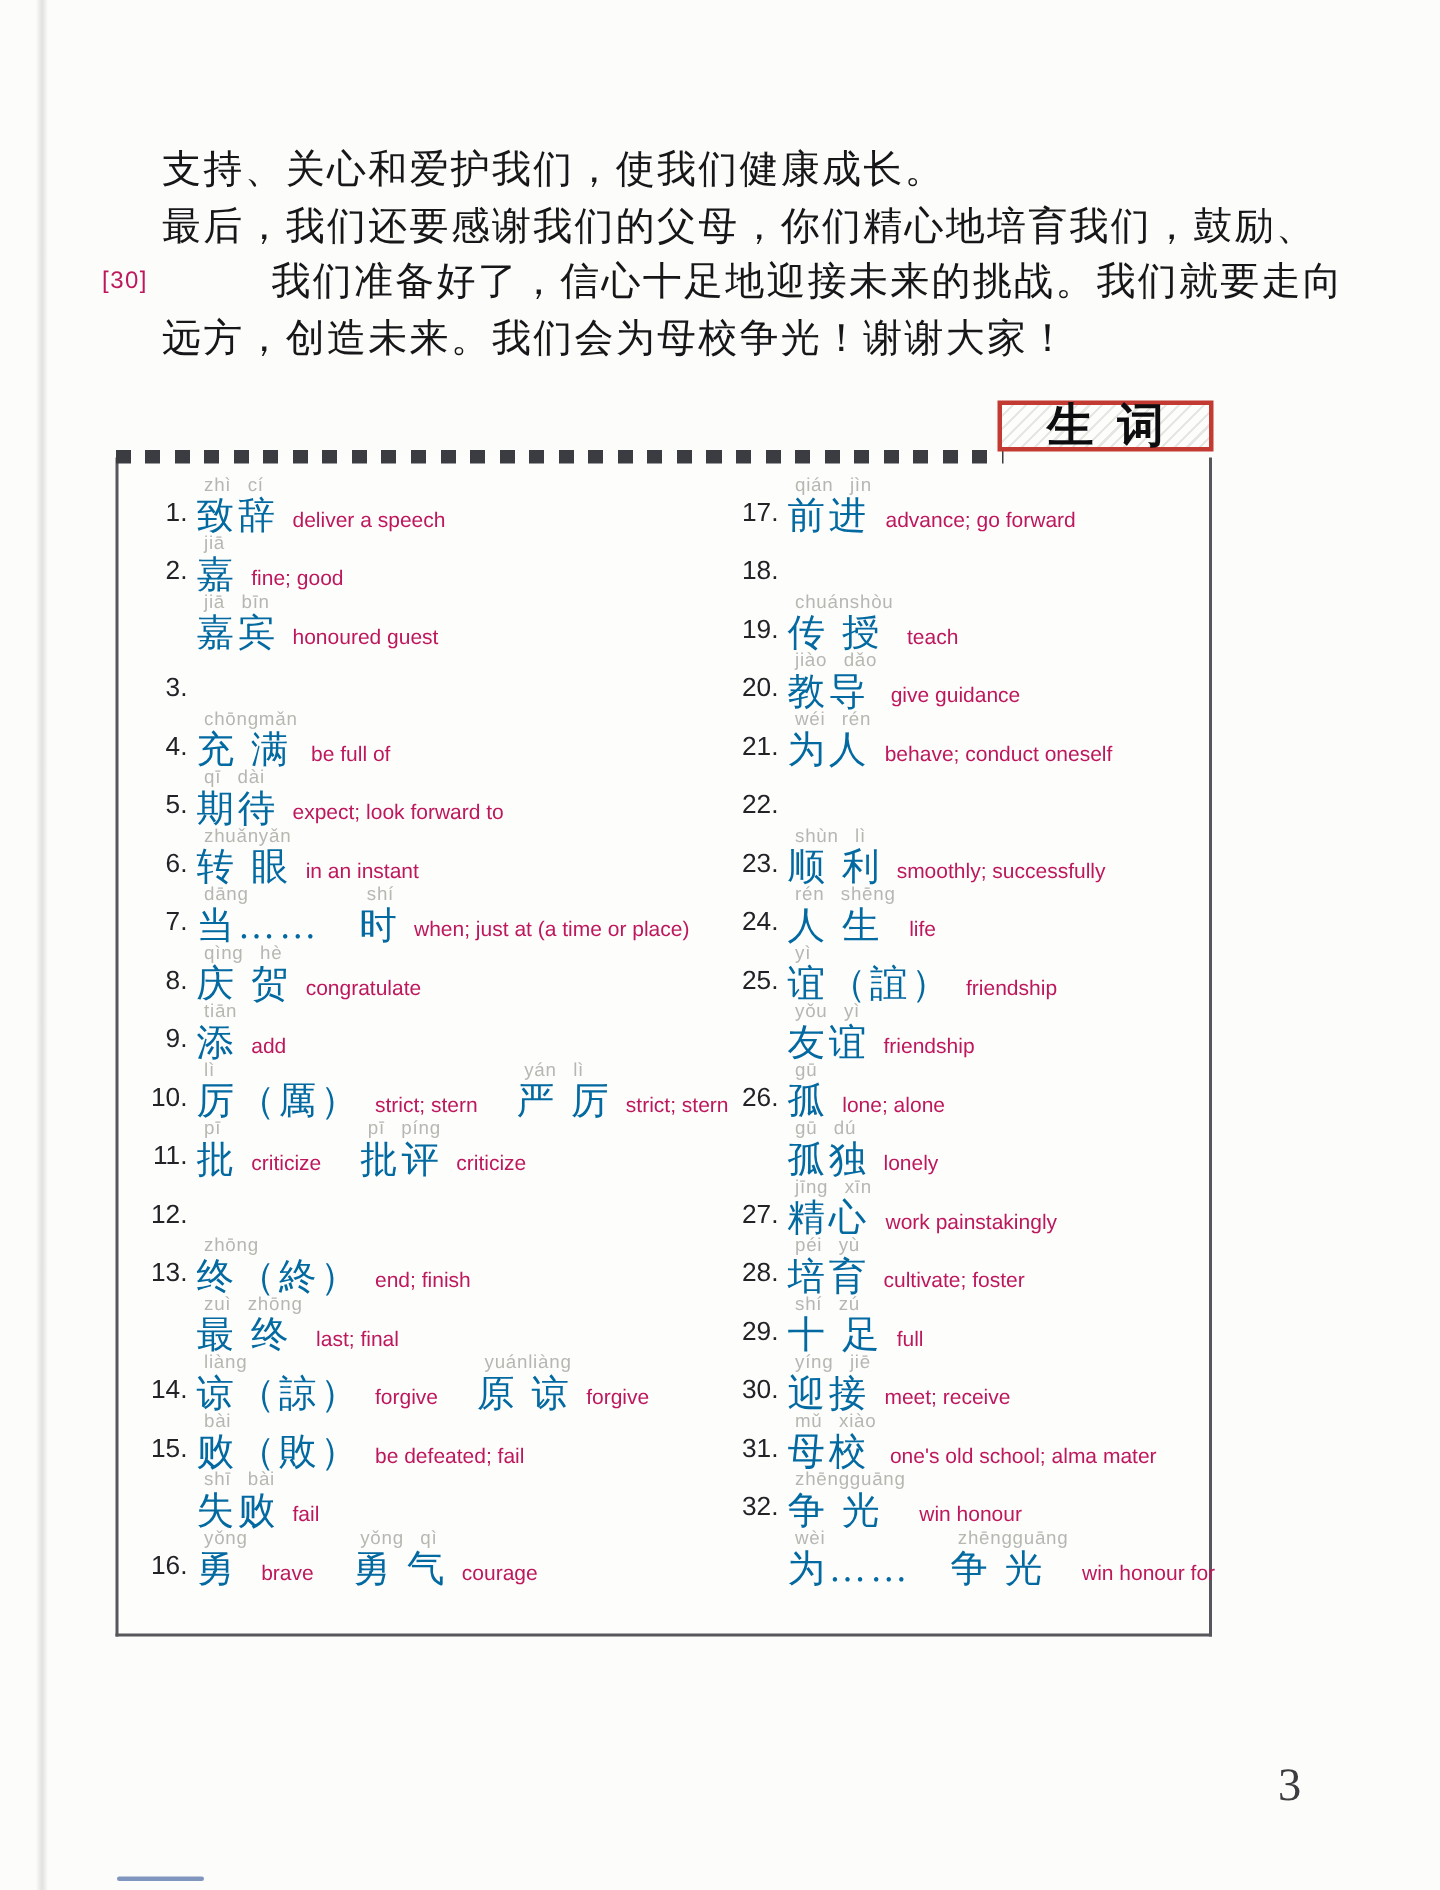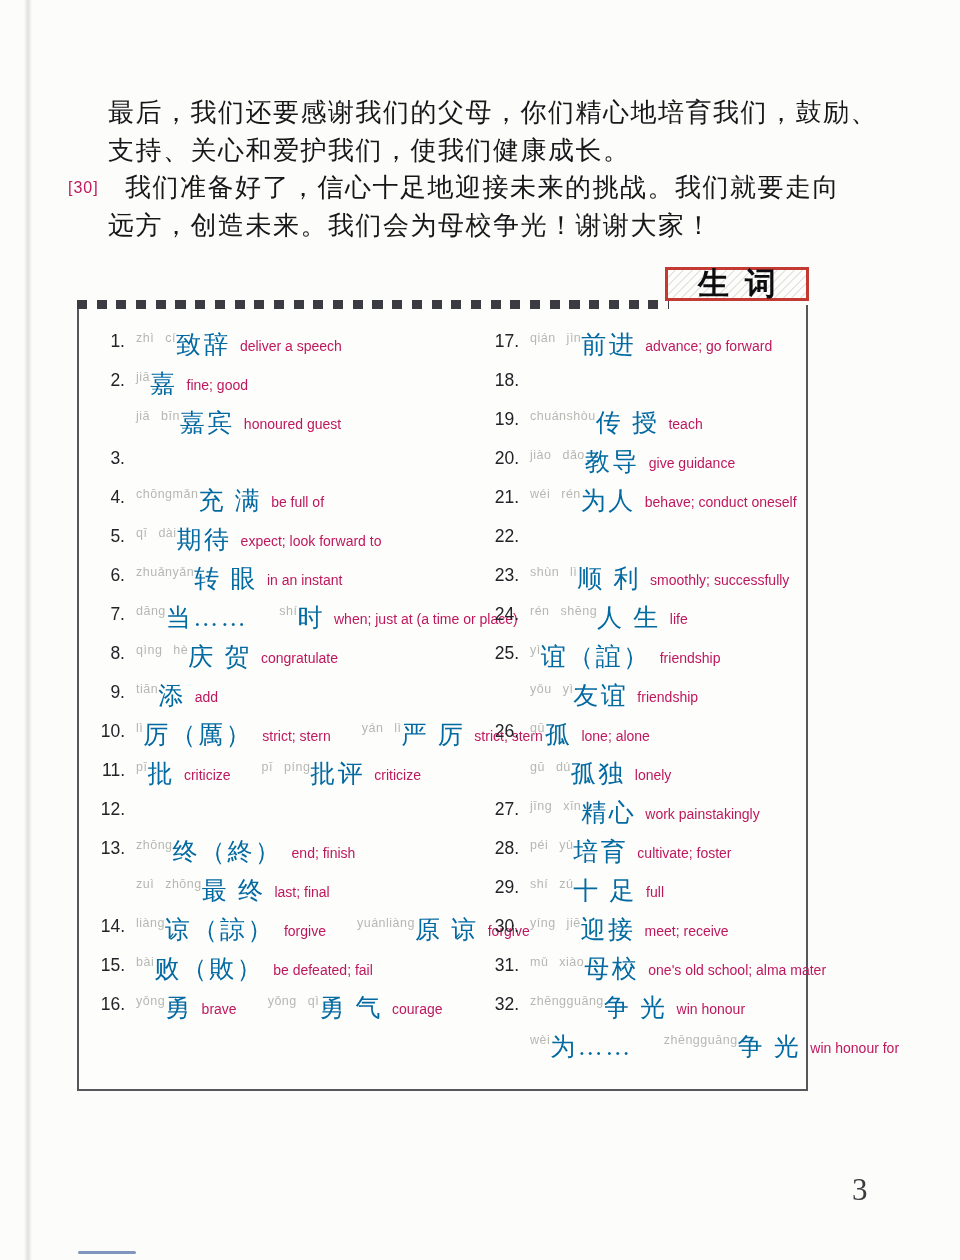--- a/index.html
+++ b/index.html
@@ -47,21 +47,21 @@
   .col{position:absolute;top:14px;}
   #col-left{left:16px;}
   #col-right{left:410px;}
   .row{display:flex;align-items:flex-end;height:39px;white-space:nowrap;}
   .num{
     width:30px;min-width:30px;text-align:right;
     font-size:17.5px;color:#232327;padding-bottom:6px;
   }
   .part{display:inline-flex;align-items:flex-end;margin-left:6px;}
   .part + .part{margin-left:26px;}
-  .word{display:inline-flex;flex-direction:row;align-items:flex-start;}
+  .word{display:inline-flex;flex-direction:column;align-items:flex-start;}
   .pinyin{
     font-size:12.5px;height:15px;line-height:13px;
     color:var(--pinyin,#b7b7b2);letter-spacing:0.5px;word-spacing:7px;
     padding-left:5px;white-space:pre;
   }
   .hanzi{
     font-family:"Liberation Serif", serif;
     font-size:25px;line-height:26px;letter-spacing:2.5px;color:#0369a1;
   }
   .gloss{font-size:14px;color:#be185d;margin-left:9px;padding-bottom:4px;}
@@ -86,23 +86,23 @@
     font-size:31px;color:#3c3c40;
   }
 </style>
 </head>
 <body>
 
 <div class="scan-edge"></div>
 <div class="scan-blue-tick"></div>
 
 <div class="para" id="para">
+    <div class="pline"><span class="ptext" style="margin-left: 40px;">支持、关心和爱护我们，使我们健康成长。</span></div>
     <div class="pline"><span class="ptext" style="margin-left: 40px;">最后，我们还要感谢我们的父母，你们精心地培育我们，鼓励、</span></div>
-    <div class="pline"><span class="ptext" style="margin-left: 40px;">支持、关心和爱护我们，使我们健康成长。</span></div>
-    <div class="pline"><span class="marker">[30]</span><span class="ptext" style="margin-left: 57px;">我们准备好了，信心十足地迎接未来的挑战。我们就要走向</span></div>
+    <div class="pline"><span class="marker">[30]</span><span class="ptext" style="margin-left: 113px;">我们准备好了，信心十足地迎接未来的挑战。我们就要走向</span></div>
     <div class="pline"><span class="ptext" style="margin-left: 40px;">远方，创造未来。我们会为母校争光！谢谢大家！</span></div>
   </div>
 
 <div class="vocab-box">
   <div class="dash-top"></div>
   <div class="col" id="col-left">
       <div class="row">
         <span class="num">1.</span>
         <span class="part">
           <span class="word">
@@ -279,20 +279,30 @@
         <span class="num">15.</span>
         <span class="part">
           <span class="word">
             <span class="pinyin">bài</span>
             <span class="hanzi">败（敗）</span>
           </span>
           <span class="gloss">be defeated; fail</span>
         </span>
       </div>
       <div class="row">
+        <span class="num"></span>
+        <span class="part">
+          <span class="word">
+            <span class="pinyin">shī bài</span>
+            <span class="hanzi">失败</span>
+          </span>
+          <span class="gloss">fail</span>
+        </span>
+      </div>
+      <div class="row">
         <span class="num">16.</span>
         <span class="part">
           <span class="word">
             <span class="pinyin">yǒng</span>
             <span class="hanzi">勇</span>
           </span>
           <span class="gloss">brave</span>
         </span>
         <span class="part">
           <span class="word">

